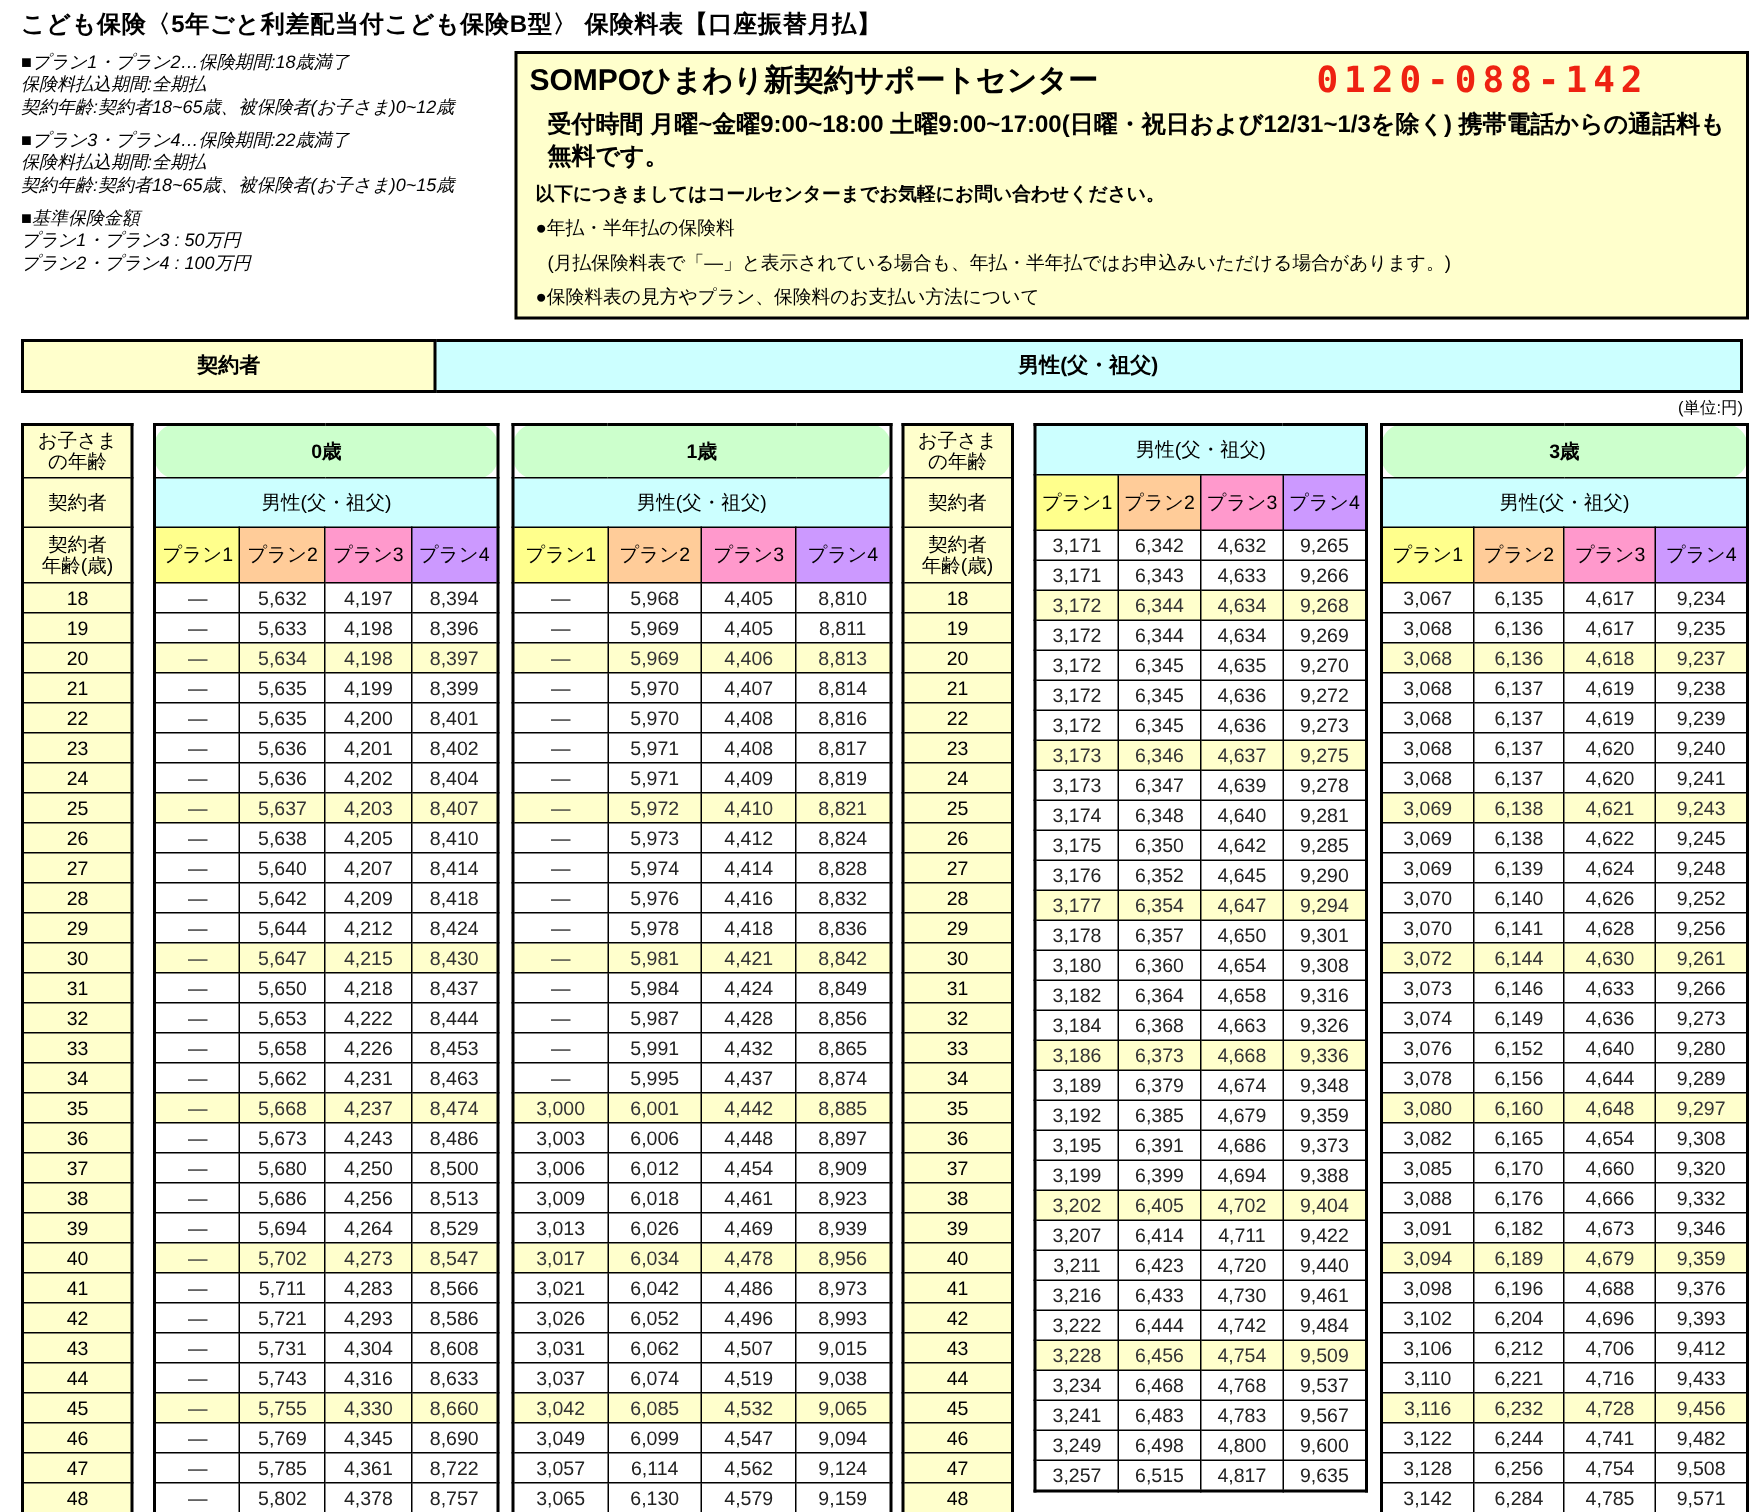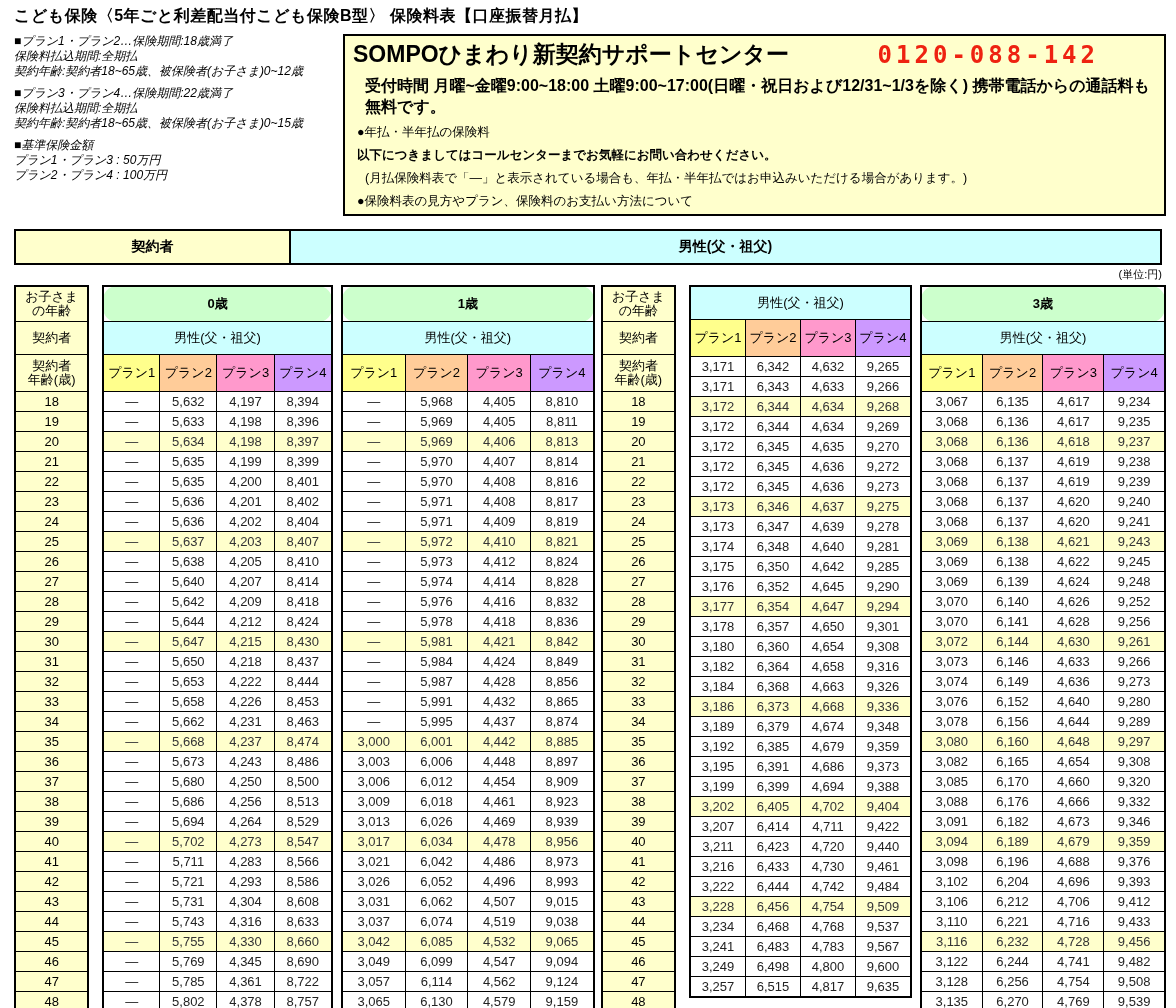--- a/index.html
+++ b/index.html
@@ -5,21 +5,21 @@
   html,body{margin:0;padding:0;background:#fff;}
   body{width:1176px;box-sizing:border-box;padding:6px 10px 0 14px;
        font-family:"Liberation Sans","DejaVu Sans",sans-serif;color:#000;}
   .page-title{font-size:16px;font-weight:bold;letter-spacing:.5px;}
   .top-row{display:flex;margin-top:7px;gap:9px;}
   .info-col{width:320px;flex-shrink:0;font-size:12px;line-height:15px;font-style:italic;}
   .info-block{margin-bottom:7px;}
   .info-block div{white-space:nowrap;}
   .support-box{flex:1;border:2px solid #000;background:#ffffcc;padding:3px 10px 4px 8px;}
   .support-head{display:flex;justify-content:space-between;align-items:center;}
-  .support-title{font-size:23px;font-weight:bold;}
+  .support-title{font-size:20px;font-weight:bold;}
   .phone{font-size:24px;font-weight:bold;color:#ee2211;letter-spacing:4px;
          margin-right:55px;font-family:"DejaVu Sans Mono",monospace;}
   .s-line{font-size:12.5px;margin-top:6px;}
   .s-hours{font-weight:bold;padding-left:12px;font-size:16px;}
   .s-note{font-weight:bold;padding-left:4px;}
   .s-bullet{padding-left:4px;}
   .s-sub{padding-left:12px;}
   .band{margin-top:13px;width:1148px;}
   .band table{width:100%;border-collapse:collapse;}
   .band td{border:2px solid #000;height:30px;text-align:center;
@@ -70,22 +70,22 @@
       <div>プラン2・プラン4 : 100万円</div>
     </div>
   </div>
 
   <div class="support-box">
     <div class="support-head">
       <span class="support-title">SOMPOひまわり新契約サポートセンター</span>
       <span class="phone">0120-088-142</span>
     </div>
     <div class="s-line s-hours">受付時間 月曜~金曜9:00~18:00 土曜9:00~17:00(日曜・祝日および12/31~1/3を除く) 携帯電話からの通話料も無料です。</div>
+    <div class="s-line s-note">以下につきましてはコールセンターまでお気軽にお問い合わせください。</div>
     <div class="s-line s-bullet">●年払・半年払の保険料</div>
-    <div class="s-line s-note">以下につきましてはコールセンターまでお気軽にお問い合わせください。</div>
     <div class="s-line s-sub">(月払保険料表で「―」と表示されている場合も、年払・半年払ではお申込みいただける場合があります。)</div>
     <div class="s-line s-bullet">●保険料表の見方やプラン、保険料のお支払い方法について</div>
   </div>
 </div>
 
 <div class="band">
   <table>
     <tbody>
         <tr>
       <td class="c1">契約者</td>
@@ -1129,26 +1129,20 @@
           <td class="val">4,741</td>
           <td class="val">9,482</td>
         </tr>
         <tr>
           <td class="val">3,128</td>
           <td class="val">6,256</td>
           <td class="val">4,754</td>
           <td class="val">9,508</td>
         </tr>
         <tr>
-          <td class="val">3,135</td>
-          <td class="val">6,270</td>
-          <td class="val">4,769</td>
-          <td class="val">9,539</td>
-        </tr>
-        <tr>
           <td class="val">3,142</td>
           <td class="val">6,284</td>
           <td class="val">4,785</td>
           <td class="val">9,571</td>
         </tr>
       </tbody>
     </table>
 </div>
 
 </body></html>

